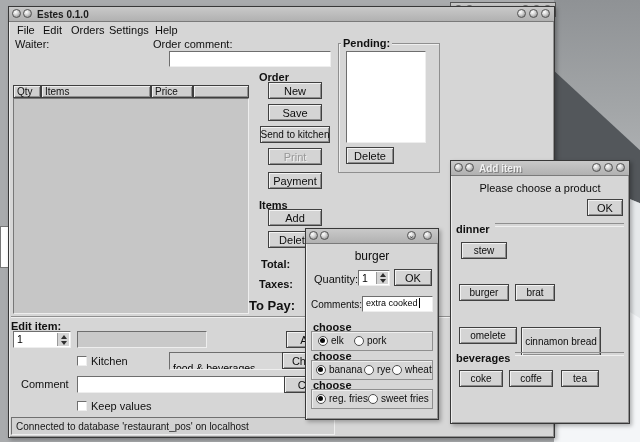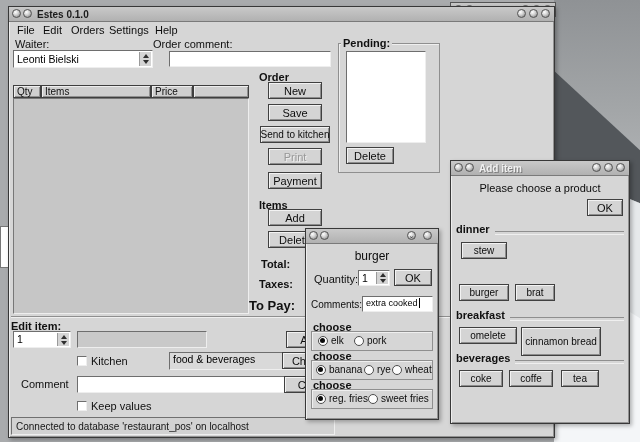--- a/index.html
+++ b/index.html
@@ -44,21 +44,21 @@
           display:flex;align-items:center;padding-left:4px;box-sizing:border-box;background:#d2d2d2;white-space:nowrap;overflow:hidden}
   .arrs{position:absolute;right:1px;top:1px;bottom:1px;width:11px;background:#d4d4d4;border-left:1px solid #9a9a9a;
         display:flex;flex-direction:column;align-items:center;justify-content:center;gap:2px}
   .tri-up{width:0;height:0;border-left:3px solid transparent;border-right:3px solid transparent;border-bottom:4px solid #2e2e2e}
   .tri-dn{width:0;height:0;border-left:3px solid transparent;border-right:3px solid transparent;border-top:4px solid #2e2e2e}
   .opt{position:absolute;display:flex;align-items:center;gap:3px;font-size:10px;color:#0d0d0d;white-space:nowrap}
   .rad{width:10px;height:10px;border-radius:50%;background:#fdfdfd;border:1px solid #4c4c4c;box-sizing:border-box;position:relative;flex:none}
   .rad.sel::after{content:"";position:absolute;left:1px;top:1px;width:5px;height:5px;border-radius:50%;background:#0a0a0a}
   .chk{position:absolute;width:10px;height:10px;background:#fff;border:1px solid;border-color:#6e6e6e #eeeeee #eeeeee #6e6e6e;box-sizing:border-box}
   .caret{display:inline-block;width:1px;height:10px;background:#000;vertical-align:-2px;margin-left:1px}
-  .catrow{position:absolute;display:flex;align-items:flex-end}
+  .catrow{position:absolute;display:flex;align-items:flex-start}
   .catname{font-size:11px;font-weight:bold;color:#101010;white-space:nowrap}
   .catline{flex:1;height:2px;margin-left:5px;border-top:1px solid #8f8f8f;border-bottom:1px solid #efefef}
   .menuitem{position:absolute;font-size:11px;color:#0d0d0d;white-space:nowrap;cursor:default}
   .heading{position:absolute;left:0;right:0;text-align:center;font-size:12px;color:#0c0c0c}
   .subtitle{position:absolute;left:0;right:0;text-align:center;font-size:11px;color:#0c0c0c}
 </style>
 </head>
 <body>
 
 <div class="desktop">
@@ -90,27 +90,20 @@
       <span class="ball" style="left:532px"></span>
     </div>
 
     <span class="menuitem" style="left:8px;top:17px">File</span>
     <span class="menuitem" style="left:34px;top:17px">Edit</span>
     <span class="menuitem" style="left:62px;top:17px">Orders</span>
     <span class="menuitem" style="left:100px;top:17px">Settings</span>
     <span class="menuitem" style="left:146px;top:17px">Help</span>
 
     <span class="lbl" style="left:6px;top:31px">Waiter:</span>
-    <div class="entry" style="left:4px;top:43px;width:140px;height:18px;padding-top:2px">
-      <span>Leonti Bielski</span>
-      <span class="arrs">
-          <span class="tri-up"></span>
-          <span class="tri-dn"></span>
-        </span>
-    </div>
 
     <span class="lbl" style="left:144px;top:31px">Order comment:</span>
     <div class="entry" style="left:160px;top:44px;width:162px;height:16px"></div>
 
     <div class="thead" style="left:4px;top:78px">
       <span class="th" style="width:28px">Qty</span>
       <span class="th" style="width:110px">Items</span>
       <span class="th" style="width:42px">Price</span>
       <span class="th" style="width:56px"></span>
     </div>
@@ -145,21 +138,21 @@
       <span class="arrs">
           <span class="tri-up"></span>
           <span class="tri-dn"></span>
         </span>
     </div>
     <div class="entry dis" style="left:68px;top:324px;width:130px;height:17px"></div>
     <div class="btn" style="left:277px;top:324px;width:36px;height:17px">A</div>
 
     <span class="chk" style="left:68px;top:349px"></span>
     <span class="lbl" style="left:82px;top:348px">Kitchen</span>
-    <div class="entry" style="left:160px;top:345px;width:163px;height:18px;padding-top:0;background:#d9d9d9">
+    <div class="entry" style="left:160px;top:345px;width:163px;height:18px;padding-top:9px;background:#d9d9d9">
       <span>food &amp; beverages</span>
       <span class="arrs">
           <span class="tri-up"></span>
           <span class="tri-dn"></span>
         </span>
     </div>
     <div class="btn" style="left:273px;top:345px;width:40px;height:17px">Cha</div>
 
     <span class="lbl" style="left:12px;top:371px">Comment</span>
     <div class="entry" style="left:68px;top:369px;width:218px;height:17px"></div>
@@ -186,24 +179,20 @@
 
     <div class="catrow" style="left:5px;top:62px;width:168px">
       <span class="catname">dinner</span>
       <span class="catline"></span>
     </div>
     <div class="btn sm" style="left:10px;top:81px;width:46px;height:17px">stew</div>
 
     <div class="btn sm" style="left:8px;top:123px;width:50px;height:17px">burger</div>
     <div class="btn sm" style="left:64px;top:123px;width:40px;height:17px">brat</div>
 
-    <div class="catrow" style="left:5px;top:148px;width:168px">
-      <span class="catname">breakfast</span>
-      <span class="catline"></span>
-    </div>
     <div class="btn sm" style="left:8px;top:166px;width:58px;height:17px">omelete</div>
     <div class="btn sm" style="left:70px;top:166px;width:80px;height:29px">cinnamon bread</div>
 
     <div class="catrow" style="left:5px;top:191px;width:168px">
       <span class="catname">beverages</span>
       <span class="catline"></span>
     </div>
     <div class="btn sm" style="left:8px;top:209px;width:44px;height:17px">coke</div>
     <div class="btn sm" style="left:58px;top:209px;width:44px;height:17px">coffe</div>
     <div class="btn sm" style="left:110px;top:209px;width:38px;height:17px">tea</div>

